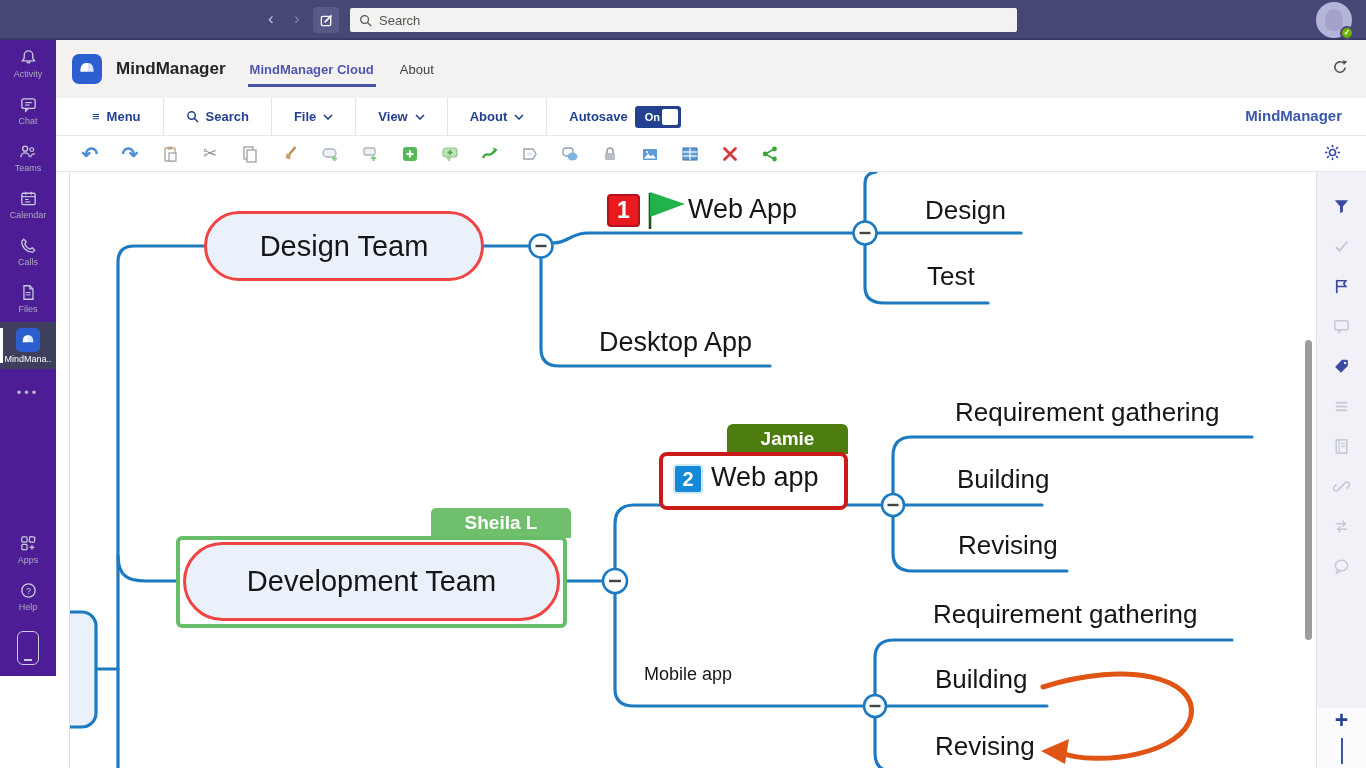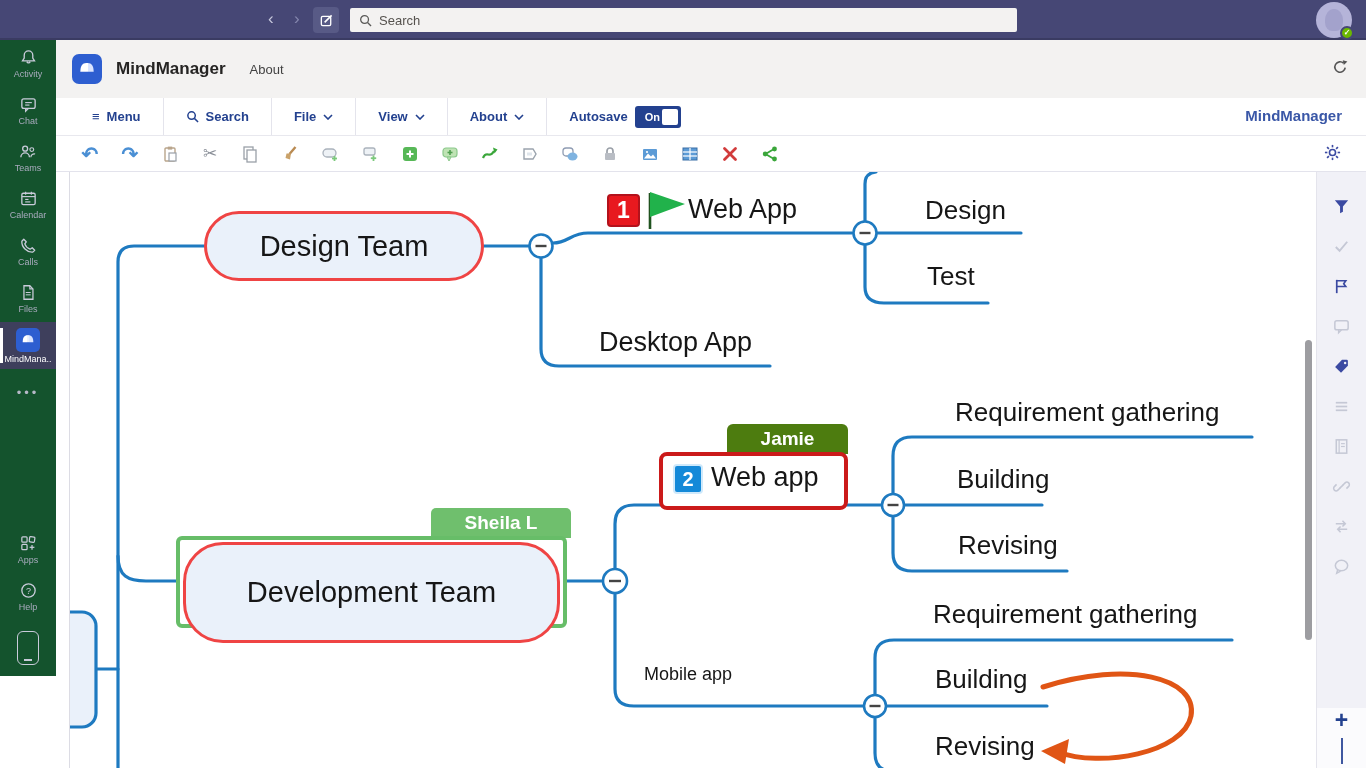--- a/index.html
+++ b/index.html
@@ -18,21 +18,21 @@
   .searchbox span{font-size:13px;color:#55524e;margin-left:7px;}
   .avatar{position:absolute;right:14px;top:2px;width:36px;height:36px;border-radius:50%;
     background:#b5b4d9;}
   .avatar .blob{position:absolute;left:9px;top:7px;width:18px;height:22px;border-radius:50% 50% 40% 40%;
     background:#a3a2cc;}
   .status{position:absolute;right:-2px;bottom:-2px;width:14px;height:14px;border-radius:50%;
     background:#6bb700;border:2px solid #464775;color:#fff;font-size:8px;line-height:10px;
     text-align:center;font-weight:bold;}
 
   
-  .sidebar{position:absolute;left:0;top:40px;width:56px;height:636px;background:#14532d;
+  .sidebar{position:absolute;left:0;top:40px;width:56px;height:636px;background:#4c1d95;
     display:flex;flex-direction:column;align-items:stretch;}
   .sb-item{height:47px;display:flex;flex-direction:column;align-items:center;justify-content:center;
     color:#c9cbda;position:relative;cursor:pointer;flex:0 0 auto;}
   .sb-item .lab{font-size:9px;color:#a9abbe;margin-top:2px;}
   .sb-item.active{background:#3e3f5c;}
   .sb-item.active::before{content:"";position:absolute;left:0;top:6px;bottom:6px;width:3px;background:#fff;}
   .sb-item.active .lab{color:#fff;}
   .sb-dots{letter-spacing:3px;font-size:13px;color:#b6b8c7;}
   .sb-spacer{flex:1 1 auto;}
   .logo-tile-sm{width:24px;height:24px;background:#2d5ed0;border-radius:5px;display:flex;
@@ -222,20 +222,21 @@
 
   <div class="app-header">
     <div class="logo-tile">
       <svg width="20" height="20" viewBox="0 0 30 30">
           <path d="M14,6 C8,6 5,11 5,19 L14,19 Z" fill="#fff"></path>
           <path d="M16,6 C22,6 25,11 25,19 L16,19 Z" fill="#d9e4ff"></path>
           <rect x="13.4" y="6" width="3.2" height="13" fill="#fff"></rect>
         </svg>
     </div>
     <span class="app-title">MindManager</span>
+    <span class="tab">MindManager Cloud</span>
     <span class="tab plain">About</span>
     <span class="refresh">
       <svg width="16" height="16" viewBox="0 0 16 16">
           <path d="M13.2,8.6 a5.2,5.2 0 1 1 -1.6,-4.4" fill="none" stroke="#555" stroke-width="1.6"></path>
           <polygon points="10.8,1.2 15.4,2.6 11.8,6" fill="#555"></polygon>
         </svg>
     </span>
   </div>
 
   <div class="menubar">
@@ -471,21 +472,21 @@
 
       <div class="badge1" style="left:551px;top:22px;width:33px;height:33px">1</div>
       <div class="lbl" style="left:632px;top:22px;font-size:27px">Web App</div>
 
       <div class="lbl" style="left:869px;top:23px">Design</div>
       <div class="lbl" style="left:871px;top:89px">Test</div>
       <div class="lbl" style="left:543px;top:155px;font-size:27px">Desktop App</div>
 
       <div class="gtab" style="left:375px;top:336px;width:140px;height:30px">Sheila L</div>
       <div class="gbox" style="left:120px;top:364px;width:391px;height:92px"></div>
-      <div class="node-pill" style="left:127px;top:370px;width:377px;height:101px">Development Team</div>
+      <div class="node-pill" style="left:127px;top:370px;width:377px;height:79px">Development Team</div>
 
       <div class="rtab" style="left:671px;top:252px;width:121px;height:30px">Jamie</div>
       <div class="rbox" style="left:603px;top:280px;width:189px;height:58px"></div>
       <div class="badge2" style="left:617px;top:292px;width:30px;height:30px">2</div>
       <div class="lbl" style="left:655px;top:290px;font-size:27px">Web app</div>
 
       <div class="lbl" style="left:899px;top:225px">Requirement gathering</div>
       <div class="lbl" style="left:901px;top:292px">Building</div>
       <div class="lbl" style="left:902px;top:358px">Revising</div>
 

